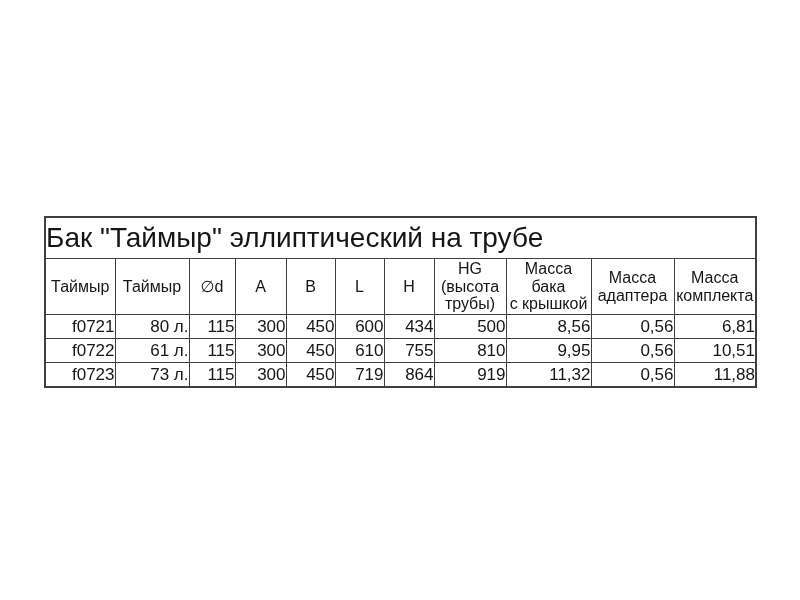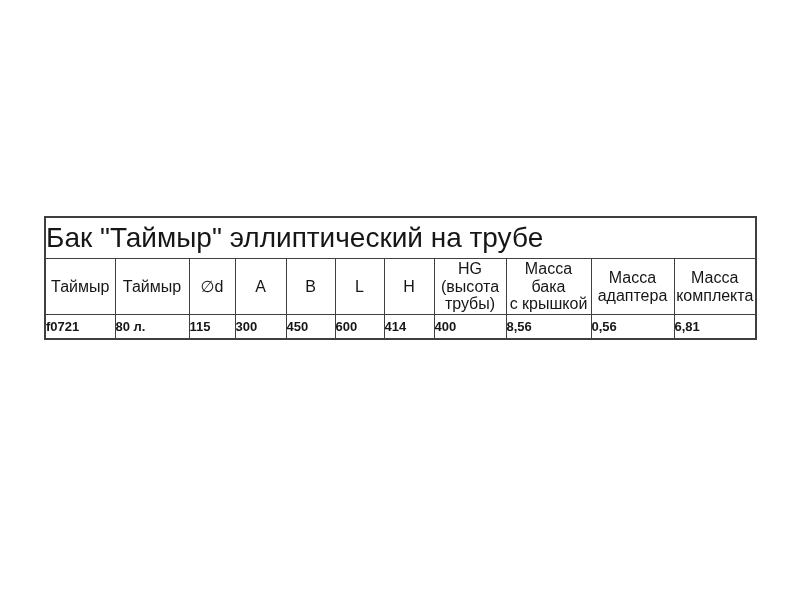--- a/index.html
+++ b/index.html
@@ -48,25 +48,24 @@
     height: 55px;
     font-size: 16px;
     font-weight: 400;
     line-height: 1.12;
     text-align: center;
     vertical-align: middle;
     white-space: pre-line;
   }
   .data-row td {
     height: 23px;
-    font-size: 13px;
+    font-size: 17px;
     line-height: 1;
-    text-align: left;
+    text-align: right;
     vertical-align: middle;
-    font-weight: bold;
   }
 </style>
 </head>
 <body>
 
 <table class="spec-table">
   <colgroup>
     <col style="width:70px">
     <col style="width:74px">
     <col style="width:46px">
@@ -104,20 +103,46 @@
     </tr>
   </thead>
   <tbody>
     <tr class="data-row">
       <td>f0721</td>
       <td>80 л.</td>
       <td>115</td>
       <td>300</td>
       <td>450</td>
       <td>600</td>
-      <td>414</td>
-      <td>400</td>
+      <td>434</td>
+      <td>500</td>
       <td>8,56</td>
       <td>0,56</td>
       <td>6,81</td>
+    </tr>
+    <tr class="data-row">
+      <td>f0722</td>
+      <td>61 л.</td>
+      <td>115</td>
+      <td>300</td>
+      <td>450</td>
+      <td>610</td>
+      <td>755</td>
+      <td>810</td>
+      <td>9,95</td>
+      <td>0,56</td>
+      <td>10,51</td>
+    </tr>
+    <tr class="data-row">
+      <td>f0723</td>
+      <td>73 л.</td>
+      <td>115</td>
+      <td>300</td>
+      <td>450</td>
+      <td>719</td>
+      <td>864</td>
+      <td>919</td>
+      <td>11,32</td>
+      <td>0,56</td>
+      <td>11,88</td>
     </tr>
   </tbody>
 </table>
 
 </body></html>

